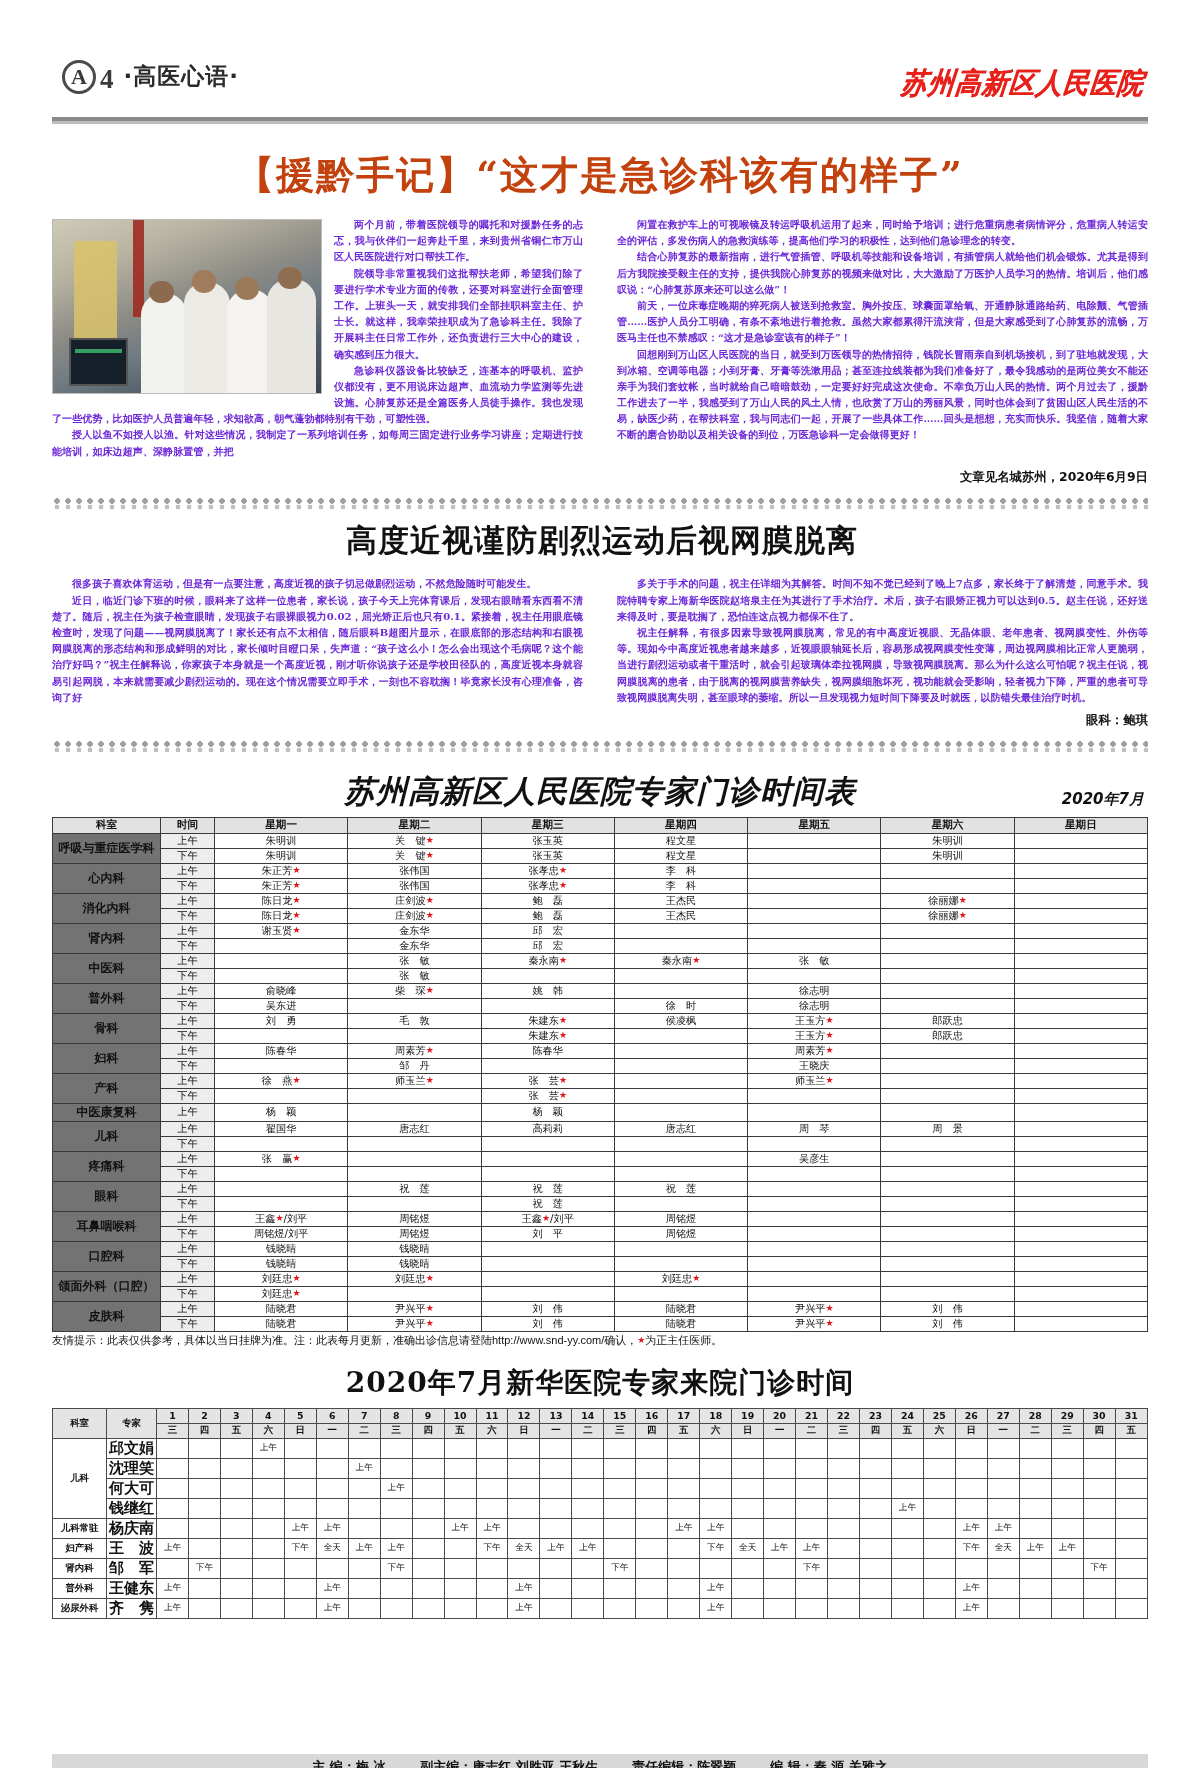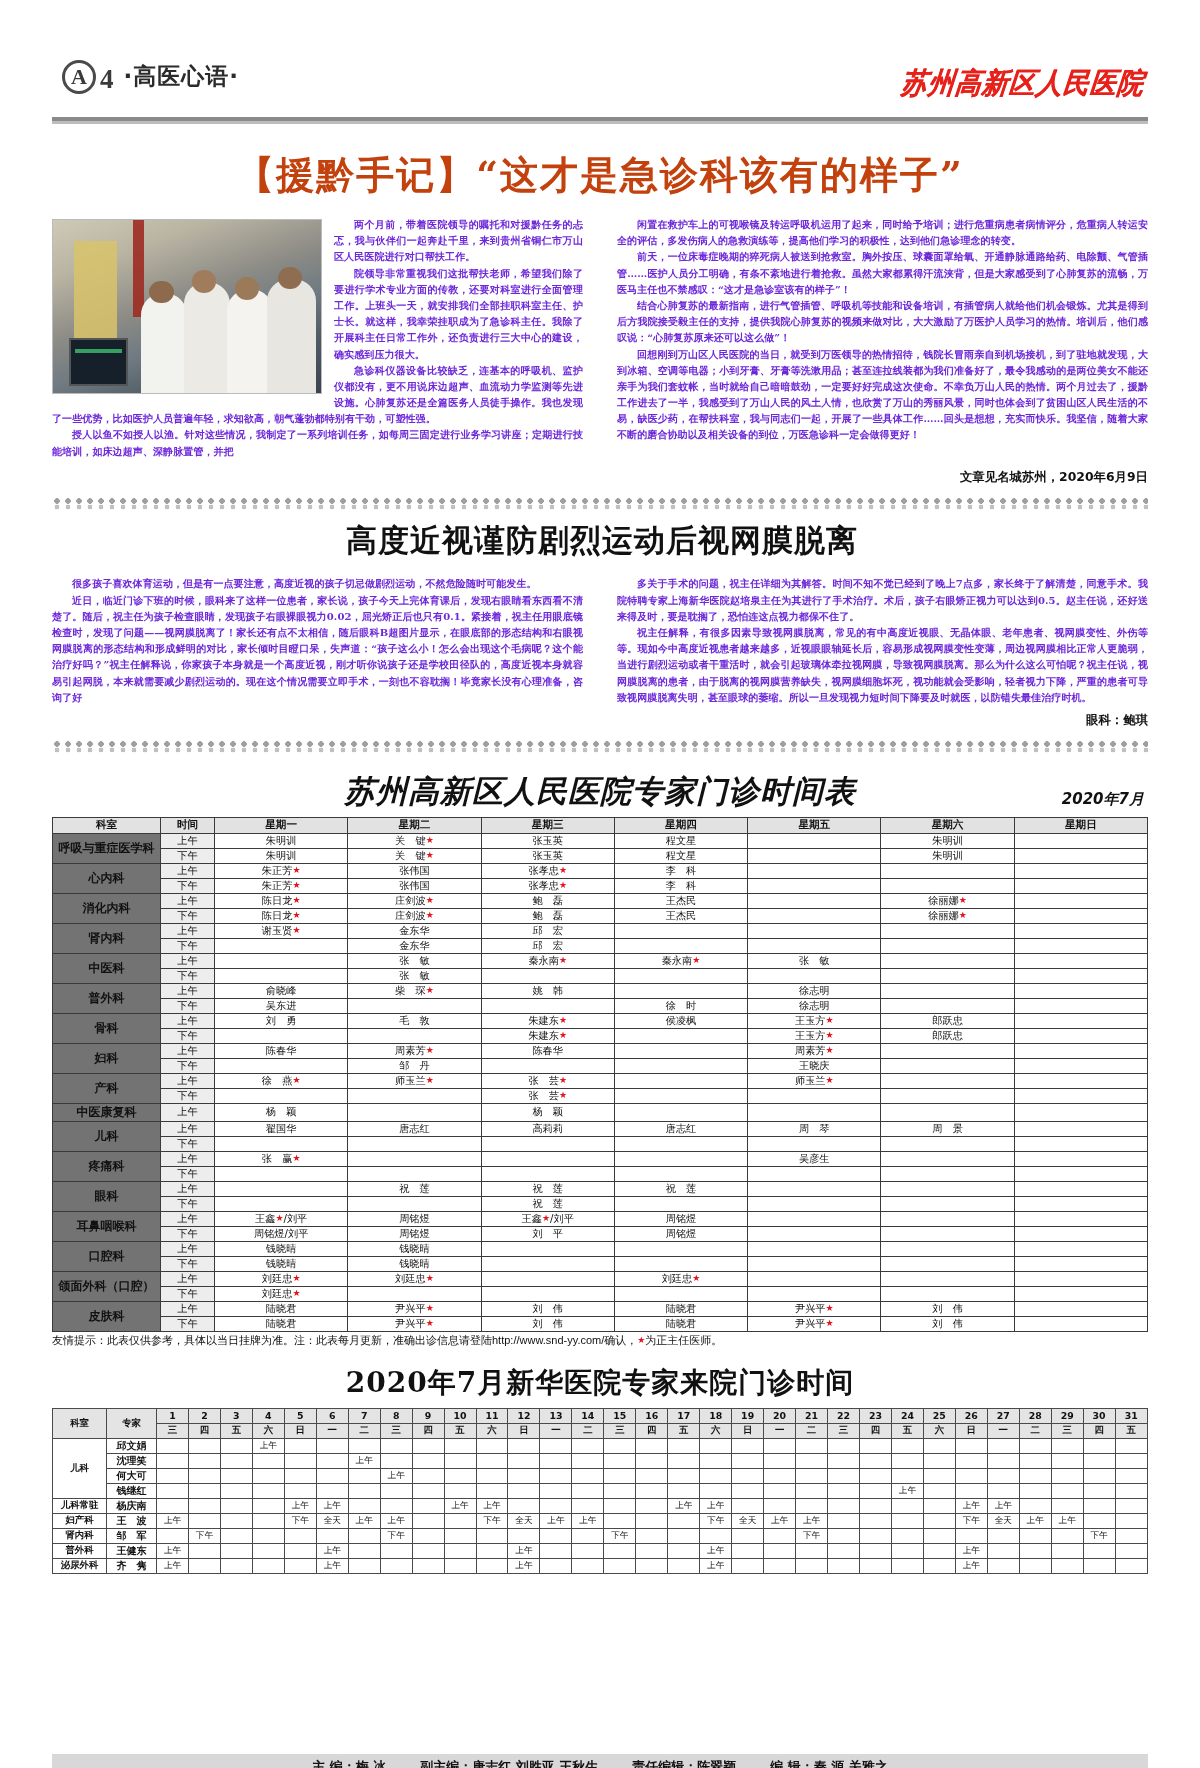--- a/index.html
+++ b/index.html
@@ -213,21 +213,21 @@
     height: 15px;
     font-size: 8.6px;
     text-align:center;
     vertical-align:middle;
     padding:0;
     white-space:nowrap;
     overflow:hidden;
   }
   table.cal thead th { background:#e4e4e4; font-weight:bold; font-size:9.4px; }
   table.cal td.cdept { font-weight:bold; font-size:9.4px; background:#fff; }
-  table.cal td.cdoc  { font-weight:bold; font-size:10px; background:#fff; }
+  table.cal td.cdoc  { font-weight:bold; font-size:15px; background:#fff; }
   .c-dept-col { width: 54px; }
   .c-doc-col  { width: 50px; }
 
   
   .footer {
     position:absolute; left:52px; right:52px; bottom:40px;
     background:#d8d8d8;
     height: 26px;
     display:flex; align-items:center; justify-content:center;
     gap: 34px;
@@ -268,22 +268,22 @@
           <div class="head3"></div>
           <div class="head4"></div>
       </div>
       <div class="bodytext">
         <p>两个月前，带着医院领导的嘱托和对援黔任务的忐忑，我与伙伴们一起奔赴千里，来到贵州省铜仁市万山区人民医院进行对口帮扶工作。</p>
         <p>院领导非常重视我们这批帮扶老师，希望我们除了要进行学术专业方面的传教，还要对科室进行全面管理工作。上班头一天，就安排我们全部挂职科室主任、护士长。就这样，我幸荣挂职成为了急诊科主任。我除了开展科主任日常工作外，还负责进行三大中心的建设，确实感到压力很大。</p>
         <p>急诊科仪器设备比较缺乏，连基本的呼吸机、监护仪都没有，更不用说床边超声、血流动力学监测等先进设施。心肺复苏还是全篇医务人员徒手操作。我也发现了一些优势，比如医护人员普遍年轻，求知欲高，朝气蓬勃都特别有干劲，可塑性强。</p>
         <p>授人以鱼不如授人以渔。针对这些情况，我制定了一系列培训任务，如每周三固定进行业务学习讲座；定期进行技能培训，如床边超声、深静脉置管，并把</p>
         <p></p>
         <p>闲置在救护车上的可视喉镜及转运呼吸机运用了起来，同时给予培训；进行危重病患者病情评分，危重病人转运安全的评估，多发伤病人的急救演练等，提高他们学习的积极性，达到他们急诊理念的转变。</p>
+        <p>结合心肺复苏的最新指南，进行气管插管、呼吸机等技能和设备培训，有插管病人就给他们机会锻炼。尤其是得到后方我院接受毅主任的支持，提供我院心肺复苏的视频来做对比，大大激励了万医护人员学习的热情。培训后，他们感叹说：“心肺复苏原来还可以这么做”！</p>
         <p>前天，一位床毒症晚期的猝死病人被送到抢救室。胸外按压、球囊面罩给氧、开通静脉通路给药、电除颤、气管插管……医护人员分工明确，有条不紊地进行着抢救。虽然大家都累得汗流浃背，但是大家感受到了心肺复苏的流畅，万医马主任也不禁感叹：“这才是急诊室该有的样子”！</p>
-        <p>结合心肺复苏的最新指南，进行气管插管、呼吸机等技能和设备培训，有插管病人就给他们机会锻炼。尤其是得到后方我院接受毅主任的支持，提供我院心肺复苏的视频来做对比，大大激励了万医护人员学习的热情。培训后，他们感叹说：“心肺复苏原来还可以这么做”！</p>
         <p>回想刚到万山区人民医院的当日，就受到万医领导的热情招待，钱院长冒雨亲自到机场接机，到了驻地就发现，大到冰箱、空调等电器；小到牙膏、牙膏等洗漱用品；甚至连拉线装都为我们准备好了，最令我感动的是两位美女不能还亲手为我们套蚊帐，当时就给自己暗暗鼓劲，一定要好好完成这次使命。不幸负万山人民的热情。两个月过去了，援黔工作进去了一半，我感受到了万山人民的风土人情，也欣赏了万山的秀丽风景，同时也体会到了贫困山区人民生活的不易，缺医少药，在帮扶科室，我与同志们一起，开展了一些具体工作……回头是想想，充实而快乐。我坚信，随着大家不断的磨合协助以及相关设备的到位，万医急诊科一定会做得更好！</p>
       </div>
     </div>
     <div class="byline">
       <div>文章见名城苏州，2020年6月9日</div>
     </div>
   </div>
 
   <div class="ornament"></div>
 

